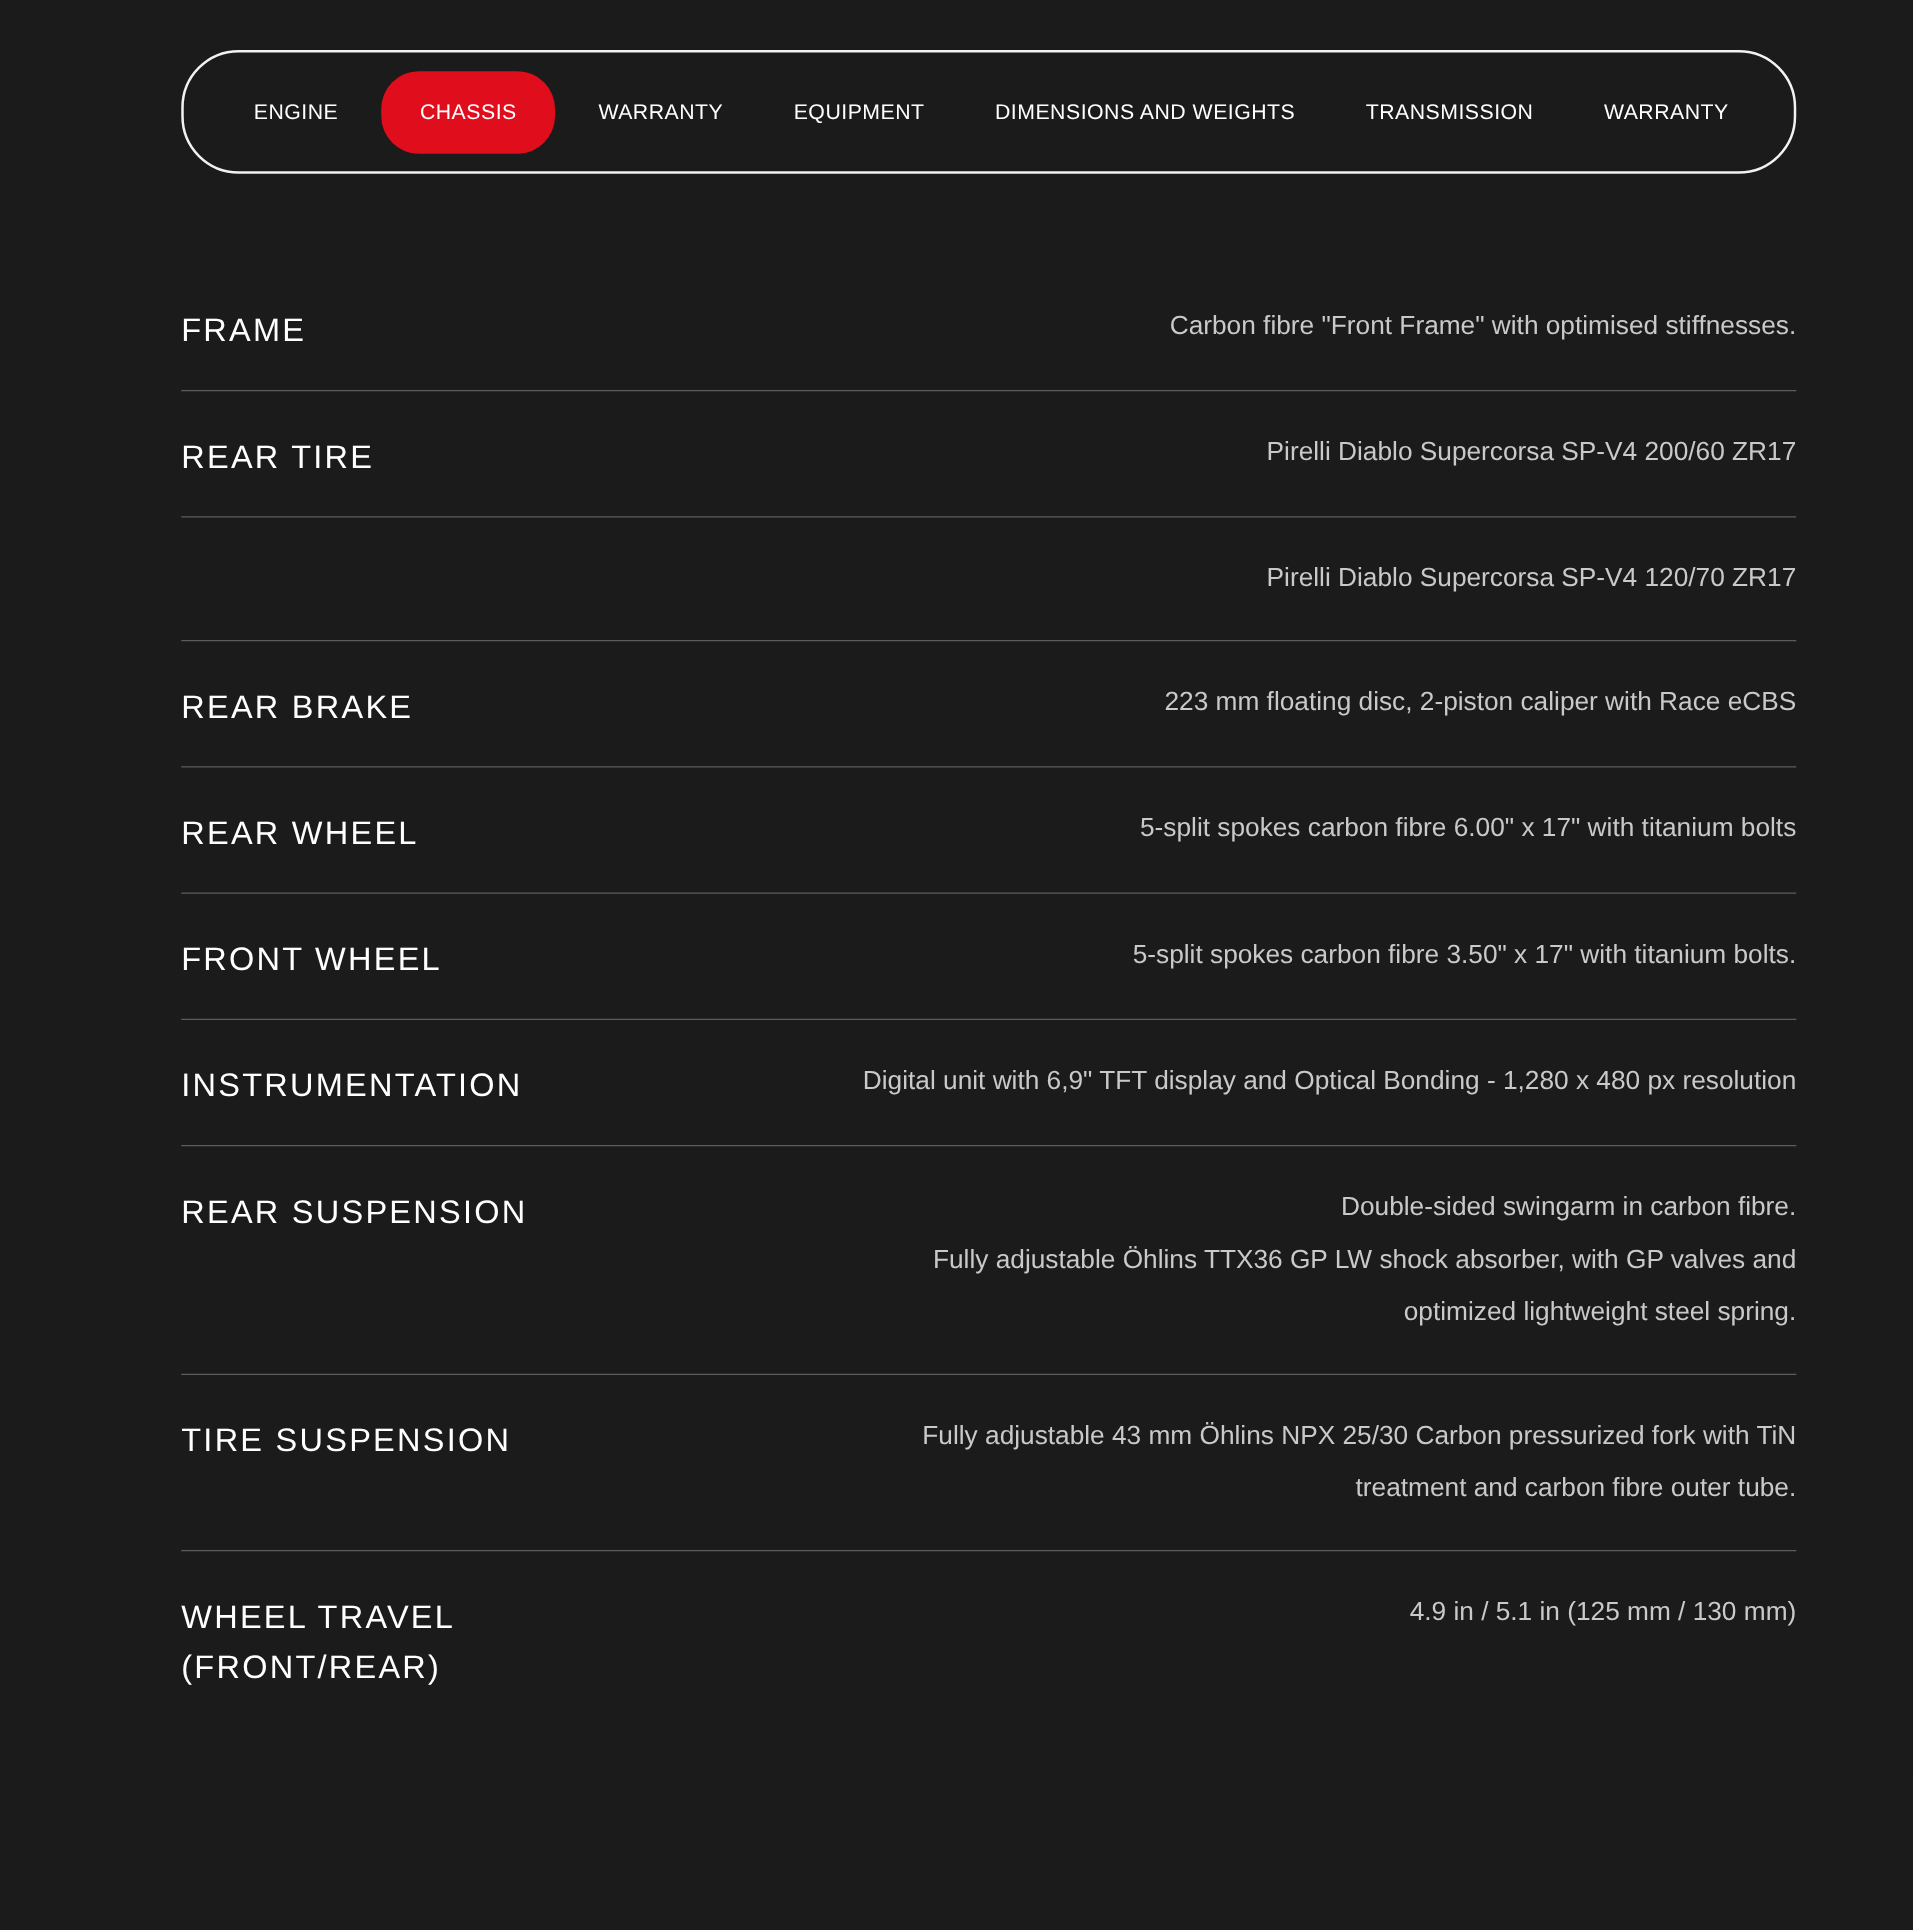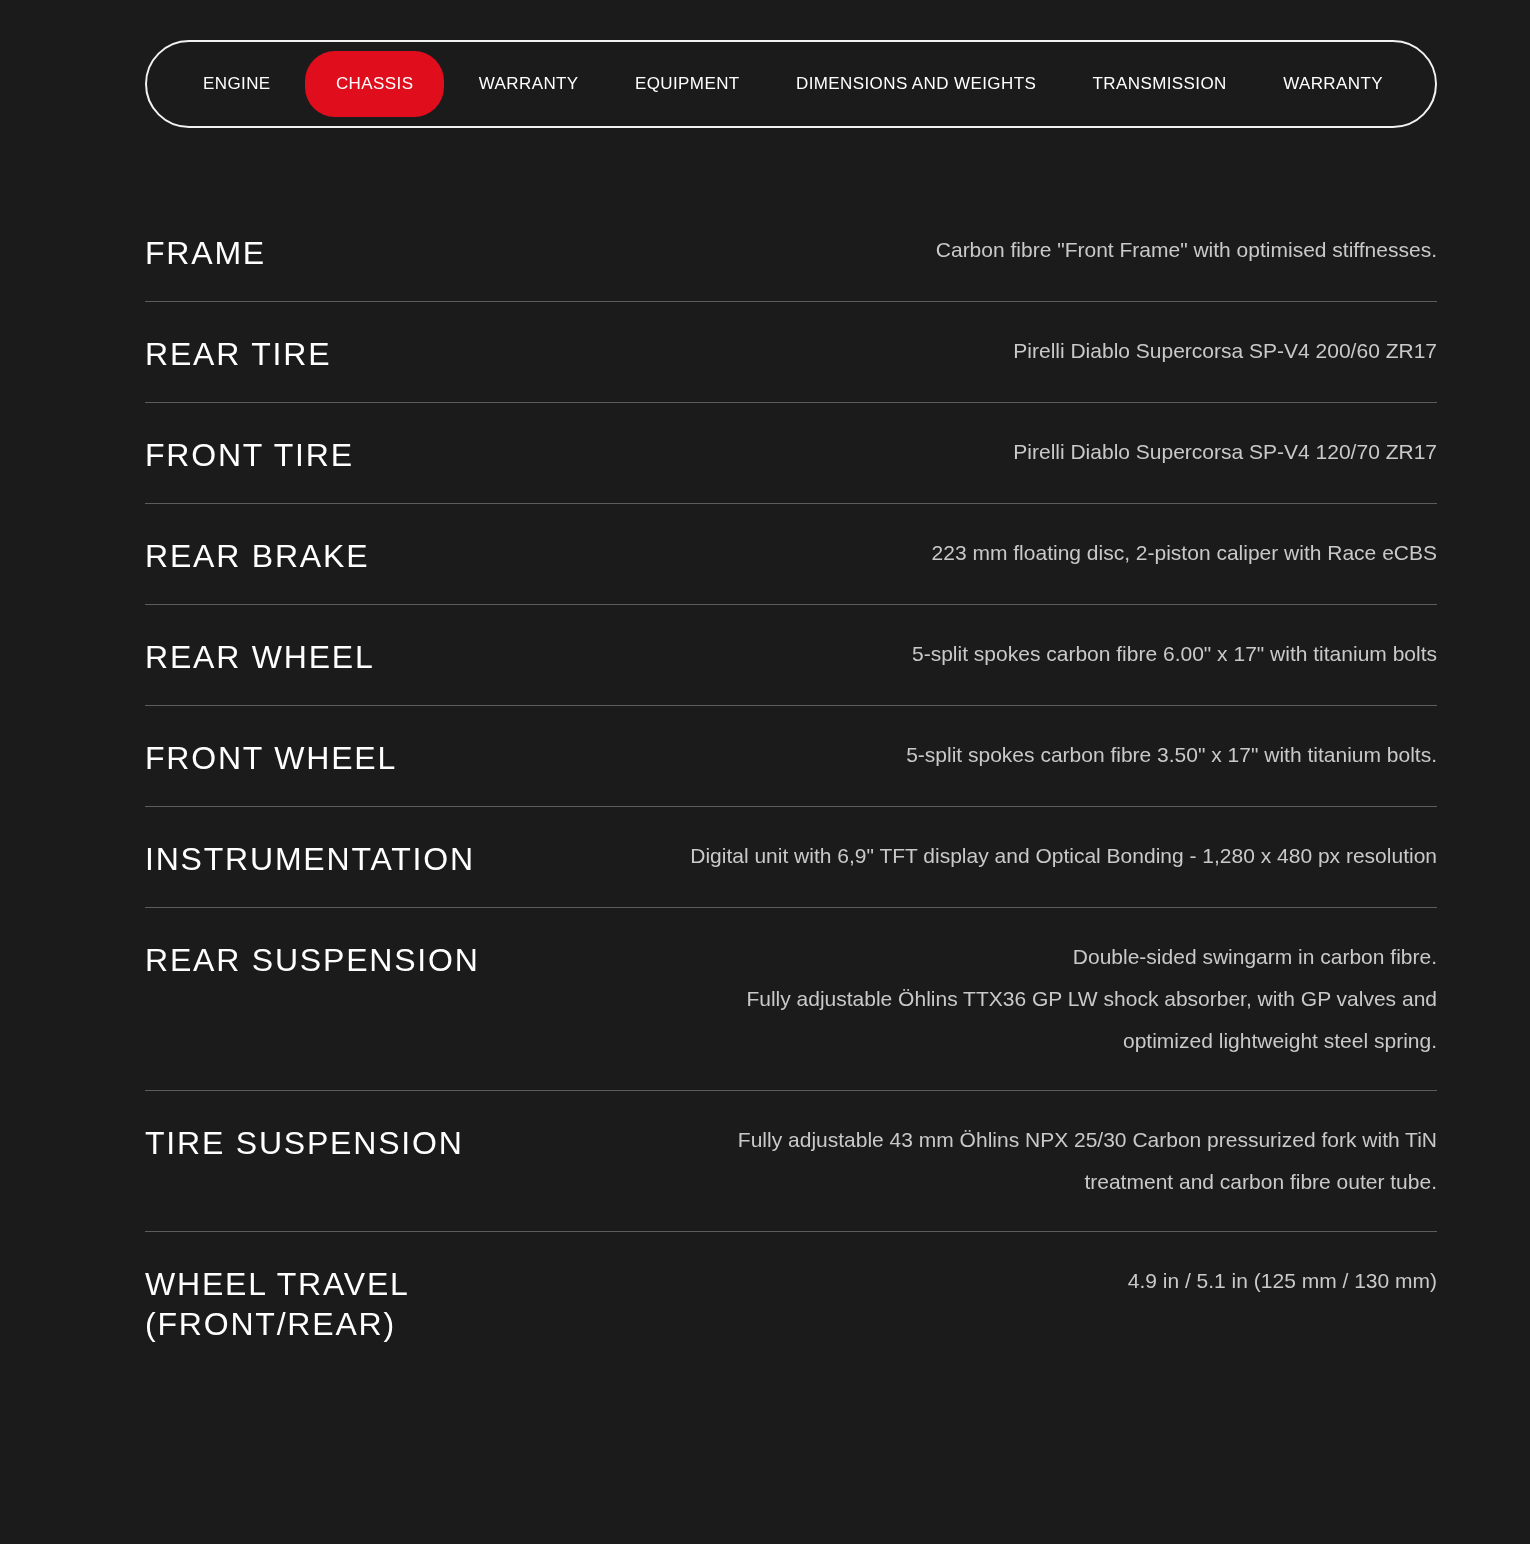--- a/index.html
+++ b/index.html
@@ -13,21 +13,21 @@
   .page {
     padding: 40px 93px 0 145px;
   }
   
   .tabbar {
     display: flex;
     align-items: center;
     justify-content: space-between;
     border: 2px solid #f2f2f2;
     border-radius: 46px;
-    height: 88px;
+    height: 99px;
     padding: 0 30px 0 34px;
     background: transparent;
   }
   .tab {
     background: transparent;
     border: none;
     color: #ffffff;
     font-family: "Liberation Sans", sans-serif;
     font-size: 17px;
     font-weight: 500;
@@ -51,21 +51,21 @@
     justify-content: space-between;
     padding: 28px 0;
     border-bottom: 1px solid #5d5d5d;
   }
   .spec-row:last-child {
     border-bottom: none;
   }
   .spec-label {
     flex: 0 0 470px;
     color: #ffffff;
-    font-size: 32px;
+    font-size: 26px;
     font-weight: 500;
     letter-spacing: 1.8px;
     line-height: 40px;
     padding-top: 4px;
     white-space: pre-line;
   }
   .spec-value {
     flex: 0 1 auto;
     max-width: 755px;
     margin-left: auto;
@@ -98,21 +98,20 @@
       <div class="spec-label">FRAME</div>
       <div class="spec-value">Carbon fibre "Front Frame" with optimised stiffnesses.</div>
     </div>
 
     <div class="spec-row">
       <div class="spec-label">REAR TIRE</div>
       <div class="spec-value">Pirelli Diablo Supercorsa SP-V4 200/60 ZR17</div>
     </div>
 
     <div class="spec-row">
-      <div class="spec-label">FRONT TIRE</div>
       <div class="spec-value">Pirelli Diablo Supercorsa SP-V4 120/70 ZR17</div>
     </div>
 
     <div class="spec-row">
       <div class="spec-label">REAR BRAKE</div>
       <div class="spec-value">223 mm floating disc, 2-piston caliper with Race eCBS</div>
     </div>
 
     <div class="spec-row">
       <div class="spec-label">REAR WHEEL</div>

